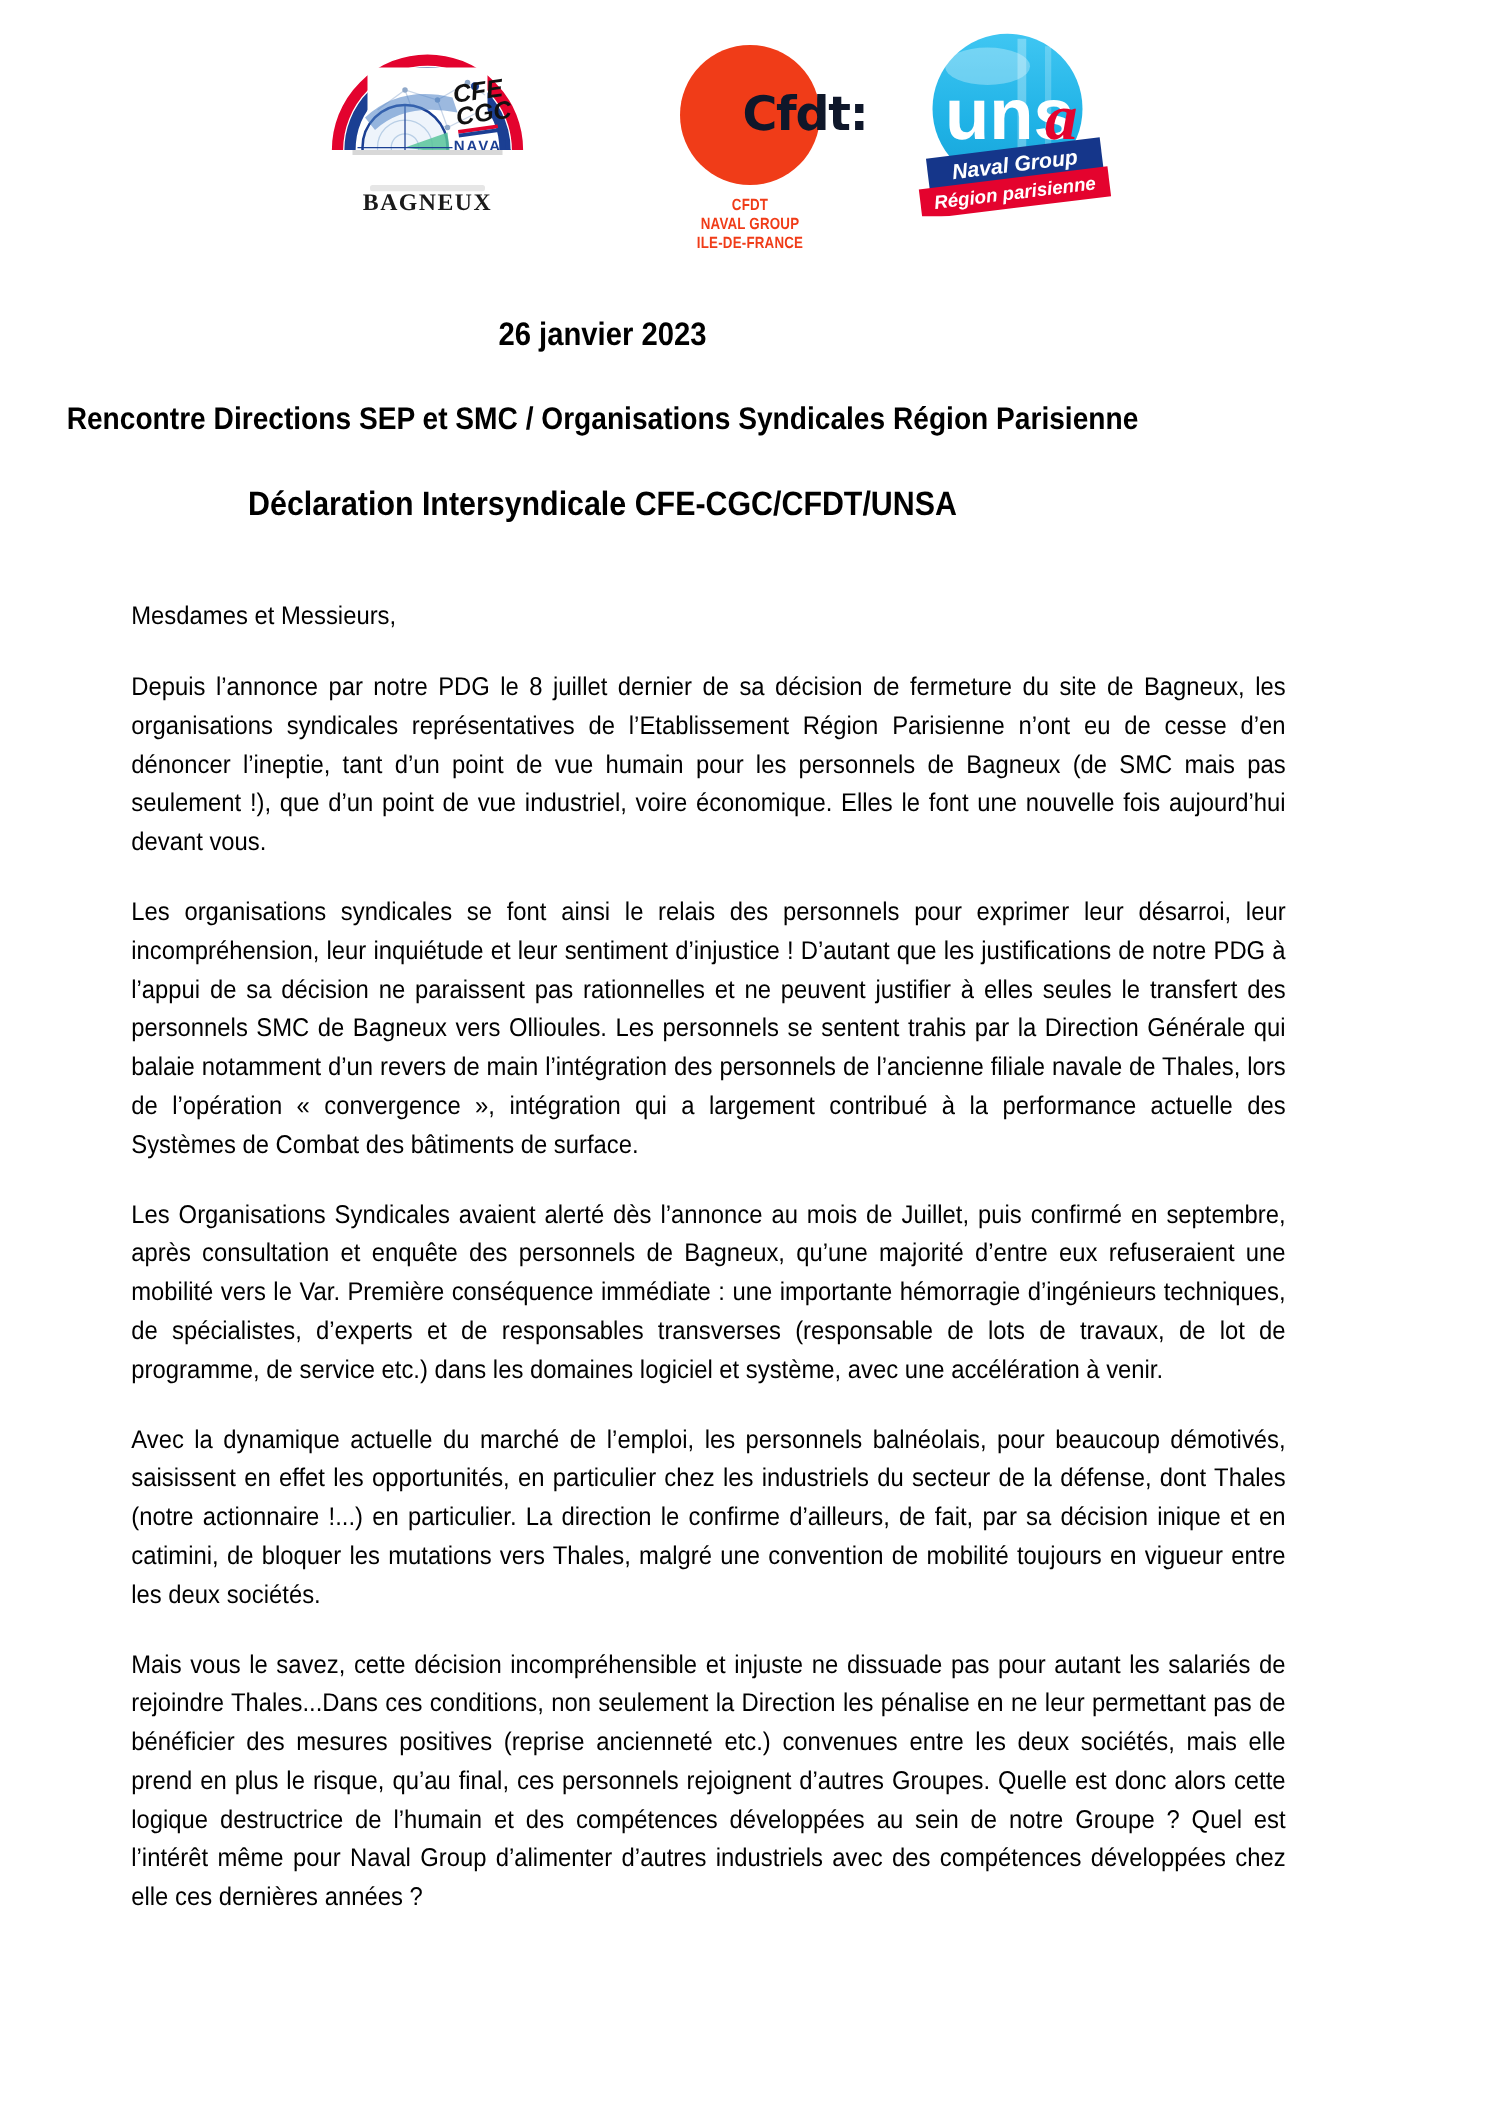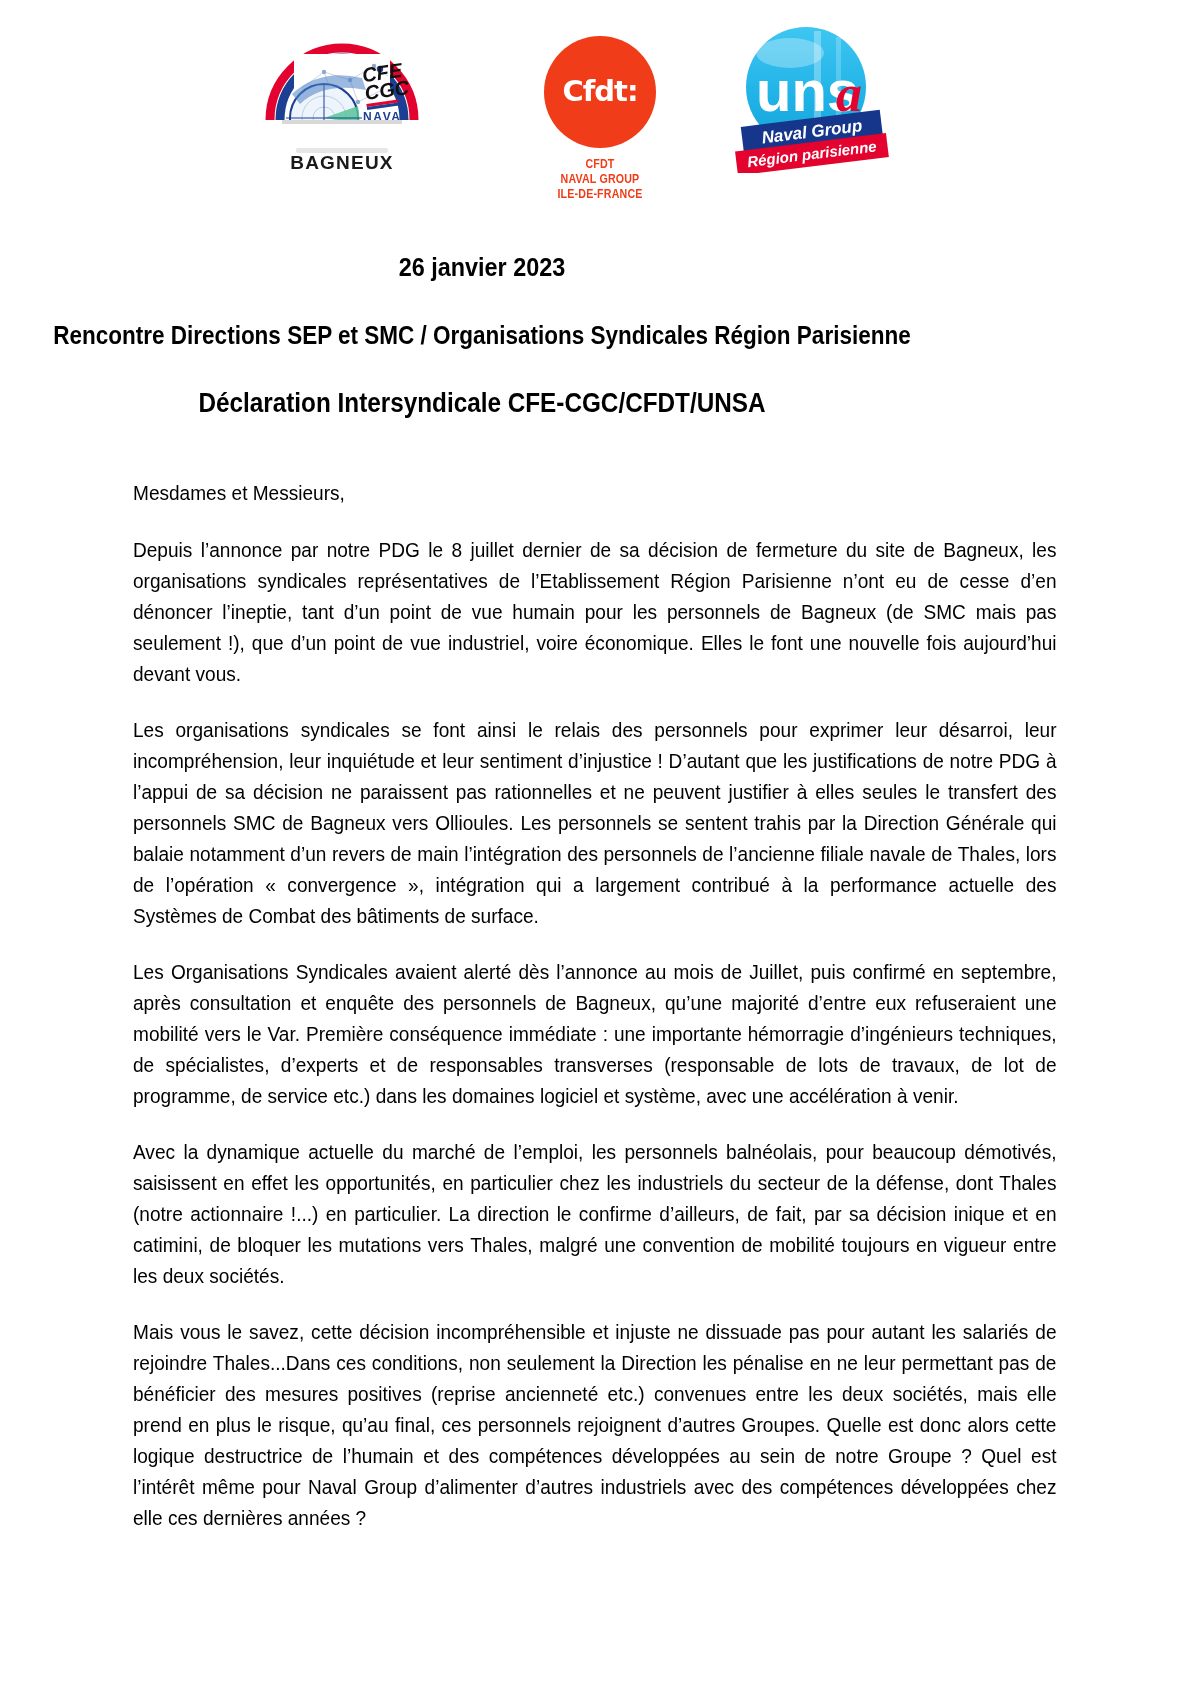--- a/index.html
+++ b/index.html
@@ -42,21 +42,21 @@
     width: 160px;
     height: 155px;
   }
   .cfecgc-svg { display: block; }
   .cfecgc-bagneux {
     position: absolute;
     left: 0;
     top: 124px;
     width: 160px;
     text-align: center;
-    font-family: Liberation Sans, sans-serif;
+    font-family: Liberation Serif, serif;
     font-size: 19px;
     font-weight: bold;
     letter-spacing: 1.2px;
     color: #1a1a1a;
   }
 
   
   .logo-cfdt {
     position: absolute;
     left: 524px;
@@ -72,25 +72,26 @@
     margin: 0 auto;
     position: relative;
   }
   .cfdt-word {
     position: absolute;
     left: 0;
     top: 50%;
     width: 112px;
     transform: translateY(-52%);
     text-align: center;
-    color: #ffffff;
+    color: #0f172a;
     font-family: "DejaVu Sans", sans-serif;
-    font-size: 29px;
+    font-size: 38px;
     font-weight: bold;
     letter-spacing: -1px;
+    padding-left: 44px;
   }
   .cfdt-sub {
     margin-top: 8px;
     text-align: center;
     color: #f03c18;
     font-family: "Liberation Sans Narrow", "Liberation Sans", sans-serif;
     font-size: 13px;
     font-weight: bold;
     line-height: 15px;
     letter-spacing: 0.2px;
@@ -132,21 +133,20 @@
     font-size: 27px;
     margin: 0;
   }
 
   
   .body-text {
     position: absolute;
     top: 478px;
     left: 105px;
     width: 923px;
-    margin-left: 28px;
   }
   .salutation {
     font-family: "Liberation Sans Narrow", "Liberation Sans", sans-serif;
     font-size: 20.5px;
     line-height: 30px;
     margin: 0 0 26px 0;
     text-align: left;
     transform: scaleX(0.93);
     transform-origin: left center;
   }

